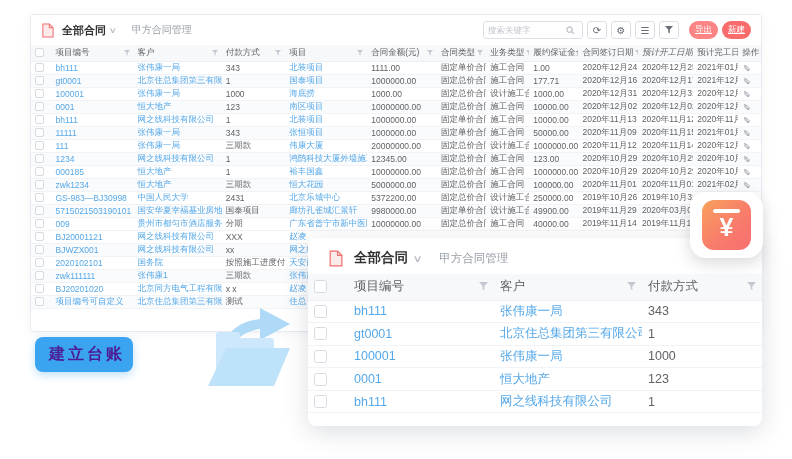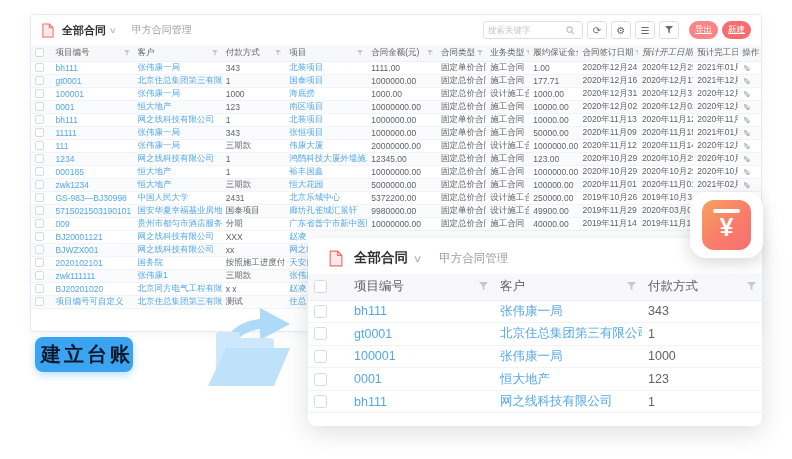--- a/index.html
+++ b/index.html
@@ -45,21 +45,21 @@
     cursor:pointer; }
   .edit-pen { color:#8d939c; font-size:9px; cursor:pointer; display:inline-block;
     transform:rotate(90deg) scaleX(-1); }
   .funnel { flex:0 0 auto; margin-left:2px; cursor:pointer; }
 
   
   .folder-art { position:absolute; left:200px; top:284px; z-index:3; }
 
   
   .cta { position:absolute; left:35px; top:337px; z-index:4; width:98px; height:35px;
-    background:#3ba4f0; border:none; border-radius:8px; color:#0f172a; font-size:20px;
+    background:#3ba4f0; border:none; border-radius:8px; color:#4c1d95; font-size:16px;
     font-weight:bold; letter-spacing:3px; padding-left:6px; cursor:pointer;
     box-shadow:0 3px 8px rgba(59,164,240,.35); font-family:inherit; }
 
   
   .overlay { position:absolute; left:308px; top:238px; width:454px; height:188px; z-index:5;
     background:#fff; border-radius:8px; box-shadow:0 6px 24px rgba(60,70,90,.18);
     overflow:hidden; }
   .ov-head { display:flex; align-items:center; padding:11px 20px 7px 20px; }
   .ov-head .doc-ic { width:15px; height:17px; }
   .ov-title { font-size:13.5px; font-weight:bold; color:#303133; margin-left:11px; }

